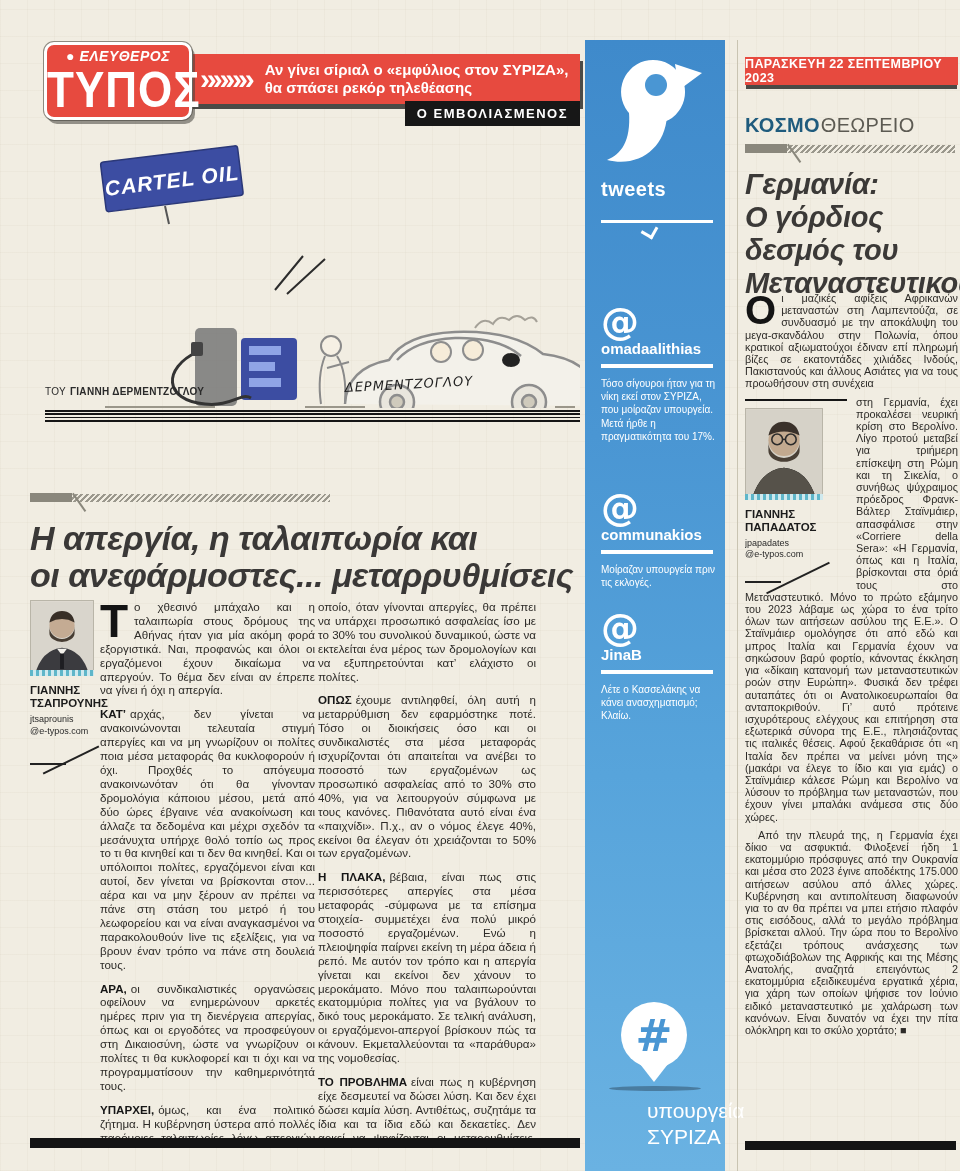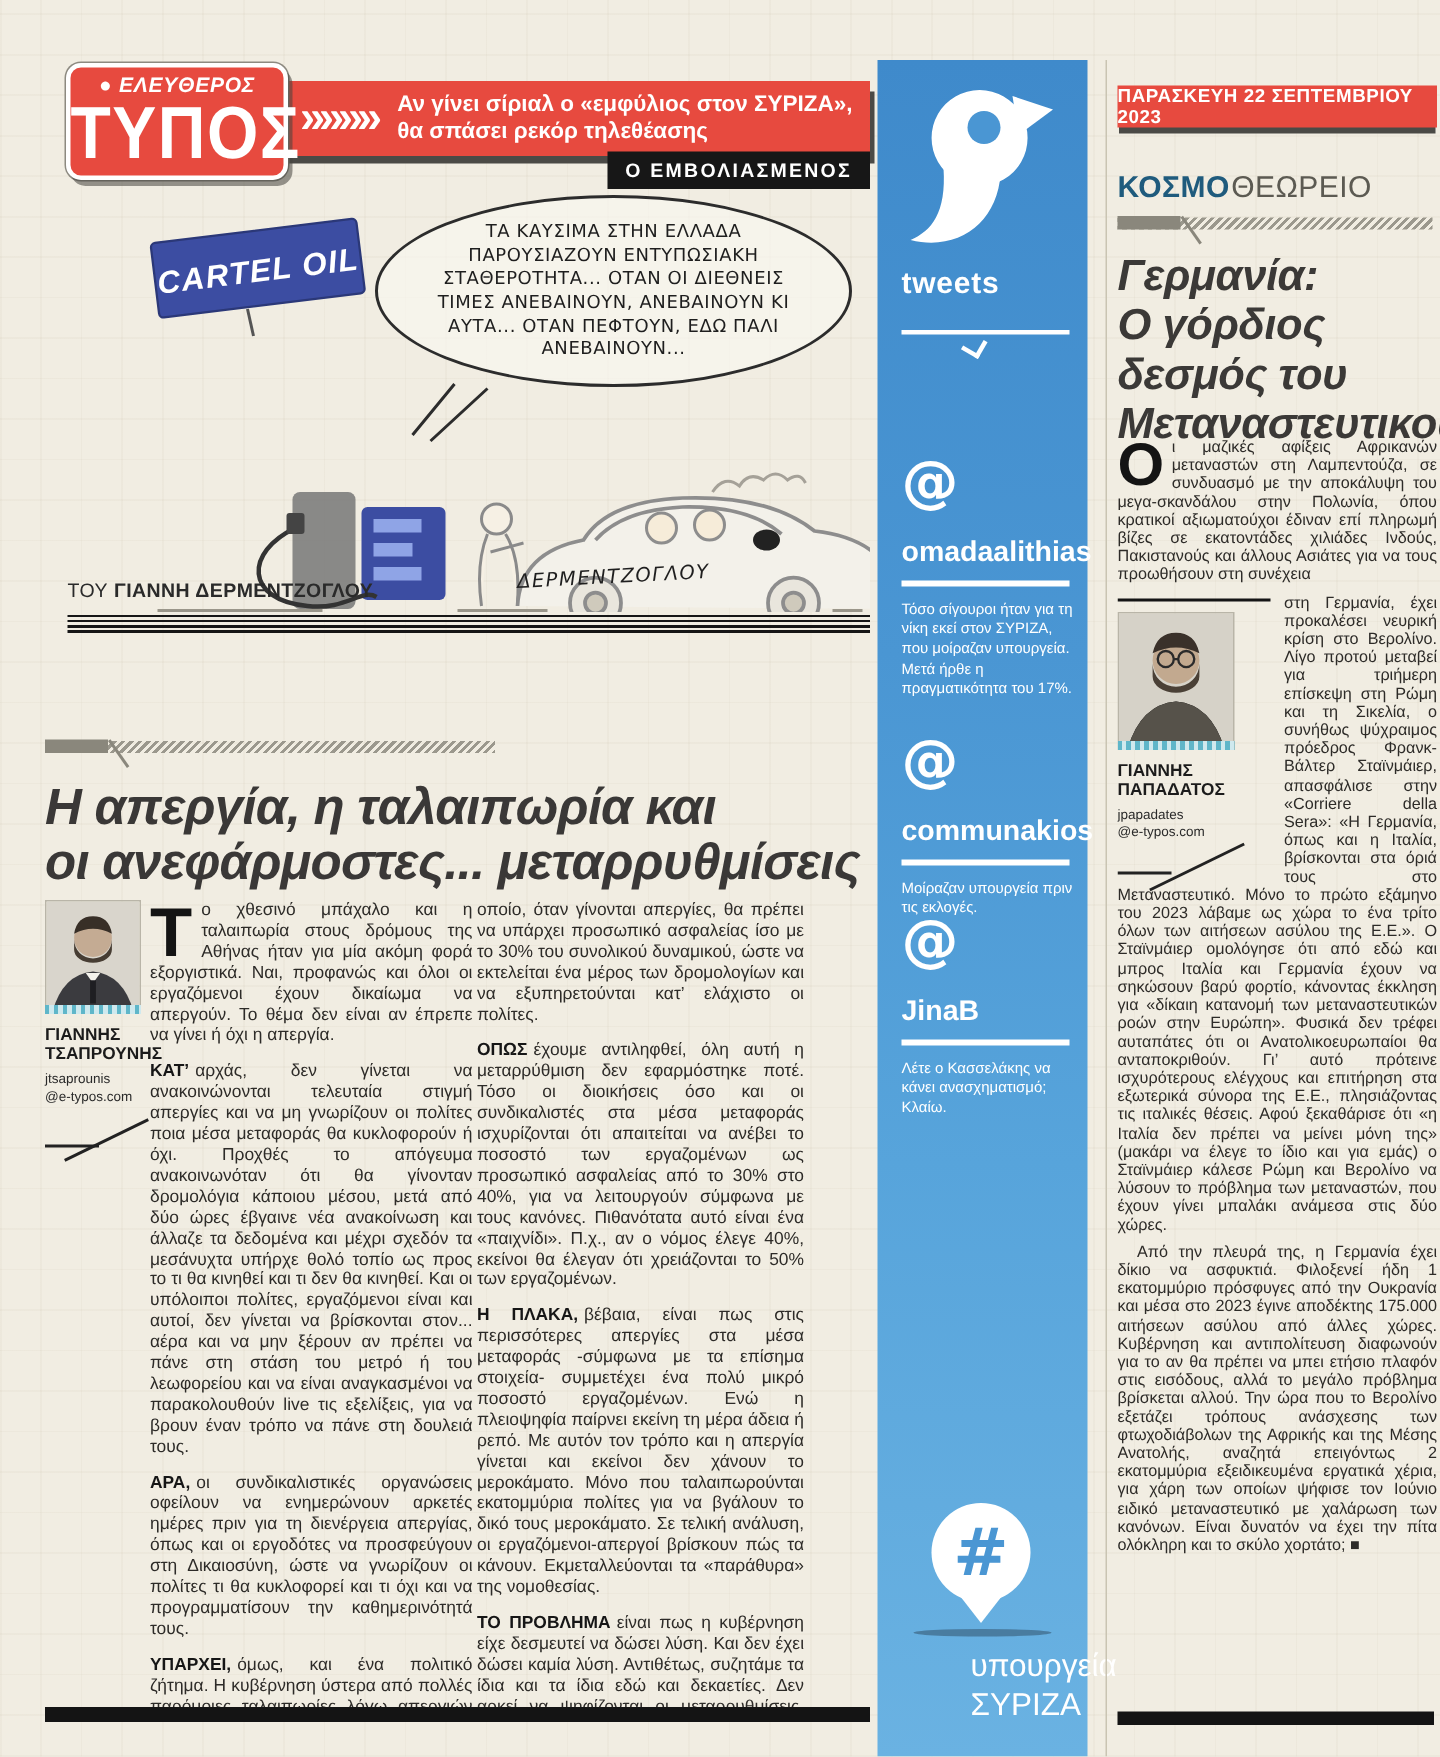--- a/index.html
+++ b/index.html
@@ -25,21 +25,21 @@
   .banner-text{color:#fff; font-weight:bold; font-size:15px; line-height:1.18; width:330px;}
   .badge{position:absolute; right:380px; top:101px; z-index:4; background:#171717; color:#fff;
     font-weight:bold; font-size:13px; letter-spacing:1.5px; padding:5px 12px;}
   
   .cartoon{position:absolute; left:45px; top:120px; width:535px; height:288px;}
   .bubble{position:absolute; left:205px; top:10px; width:318px; height:128px;
     border:2px solid #2c2c2c; border-radius:50%; display:flex; align-items:center; justify-content:center;
     text-align:center; padding:14px 26px; background:rgba(250,248,242,.6);
     font-family:"DejaVu Sans", sans-serif; font-size:12px; line-height:1.3; letter-spacing:.4px; color:#1e1e1e;}
   .cartoon-svg{position:absolute; left:0; top:0;}
-  .credit{position:absolute; left:45px; top:386px; font-size:13px; color:#2a2a2a; letter-spacing:.3px;}
+  .credit{position:absolute; left:45px; top:386px; font-size:10px; color:#2a2a2a; letter-spacing:.3px;}
   .credit b{margin-left:4px;}
   .rule-multi{position:absolute; left:45px; top:410px; width:535px; height:12px;
     background:repeating-linear-gradient(180deg,#161616 0 1.6px, transparent 1.6px 3.4px);}
   
   .section-head{position:absolute; font-size:21px; letter-spacing:.3px;}
   .section-head .sb{font-weight:bold; color:#1f5b7d;}
   .section-head .sl{color:#5c5a52; margin-left:5px;}
   .hatch{position:absolute; height:8px;
     background:repeating-linear-gradient(135deg,#9b988d 0 2px, transparent 2px 4px);}
   .hatch .notch{position:absolute; left:0; top:-1px; width:42px; height:9px; background:#8a877c;}
@@ -68,21 +68,21 @@
   
   .tweets{position:absolute; left:585px; top:40px; width:140px; height:1131px;
     background:linear-gradient(180deg,#3f8acb 0%, #4a96d3 35%, #57a4db 65%, #6ab2e2 100%);}
   .bird{position:absolute; left:18px; top:14px;}
   .tw-title{position:absolute; left:16px; top:138px; color:#fff; font-weight:bold; font-size:20px; letter-spacing:.5px;}
   .tw-line{position:absolute; left:16px; top:180px; width:112px; height:3px; background:#fff;}
   .tw-tail{position:absolute; left:58px; top:184px; width:13px; height:13px;
     border-right:3px solid #fff; border-bottom:3px solid #fff; transform:rotate(30deg);}
   .tw-item{position:absolute; left:16px; width:114px; color:#fff;}
   .tw-at{font-family:"DejaVu Sans", sans-serif; font-size:38px; font-weight:bold; line-height:1;}
-  .tw-user{font-weight:bold; font-size:19px; margin-top:18px;}
+  .tw-user{font-weight:bold; font-size:15px; margin-top:0;}
   .tw-rule{width:112px; height:4px; background:#fff; margin:7px 0 9px;}
   .tw-text{font-size:10px; line-height:1.32;}
   .tw1{top:262px;} .tw2{top:448px;} .tw3{top:568px;}
   .pin{position:absolute; left:36px; top:962px; width:66px; height:66px; border-radius:50%;
     background:#fff; display:flex; align-items:center; justify-content:center;}
   .pin span{color:#4a96d3; font-size:44px; font-weight:bold; font-family:"DejaVu Sans",sans-serif;}
   .pin-tail{position:absolute; left:55px; top:1024px; width:0; height:0;
     border-left:14px solid transparent; border-right:14px solid transparent; border-top:18px solid #fff;}
   .pin-shadow{position:absolute; left:24px; top:1046px; width:92px; height:5px; background:rgba(20,30,40,.35); border-radius:50%;}
   .tw-hash{position:absolute; left:16px; top:1058px; color:#fff; font-weight:normal; font-size:21px; line-height:1.25;margin-left:46px;}
@@ -157,21 +157,20 @@
         <circle cx="396" cy="232" r="10" fill="#f6ecd9" stroke-width="2"></circle>
         <circle cx="428" cy="230" r="10" fill="#f6ecd9" stroke-width="2"></circle>
         <ellipse cx="466" cy="240" rx="9" ry="7" fill="#222" stroke="none"></ellipse>
       </g>
 
       <path d="M60,287 h110 M260,287 h60 M510,287 h20" stroke="#9a968a" stroke-width="2" fill="none"></path>
       <path d="M430,208 q8,-12 18,-4 q6,-10 16,-4 q8,-8 16,0 q8,-6 12,2" stroke="#a5a198" stroke-width="2" fill="none"></path>
 
       <text x="300" y="272" transform="rotate(-3 300 272)" font-family="DejaVu Sans, sans-serif" font-size="13" font-style="italic" fill="#1f1f1f" letter-spacing="1">ΔΕΡΜΕΝΤΖΟΓΛΟΥ</text>
     </svg>
-    <div class="bubble">ΤΑ ΚΑΥΣΙΜΑ ΣΤΗΝ ΕΛΛΑΔΑ ΠΑΡΟΥΣΙΑΖΟΥΝ ΕΝΤΥΠΩΣΙΑΚΗ ΣΤΑΘΕΡΟΤΗΤΑ... ΟΤΑΝ ΟΙ ΔΙΕΘΝΕΙΣ ΤΙΜΕΣ ΑΝΕΒΑΙΝΟΥΝ, ΑΝΕΒΑΙΝΟΥΝ ΚΙ ΑΥΤΑ... ΟΤΑΝ ΠΕΦΤΟΥΝ, ΕΔΩ ΠΑΛΙ ΑΝΕΒΑΙΝΟΥΝ...</div>
   </div>
   <div class="credit">
     <span>ΤΟΥ</span><b>ΓΙΑΝΝΗ ΔΕΡΜΕΝΤΖΟΓΛΟΥ</b>
   </div>
   <div class="rule-multi"></div>
 
   <div class="hatch l-hatch">
       <span class="notch"></span>
       <span class="diag"></span>
     </div>

